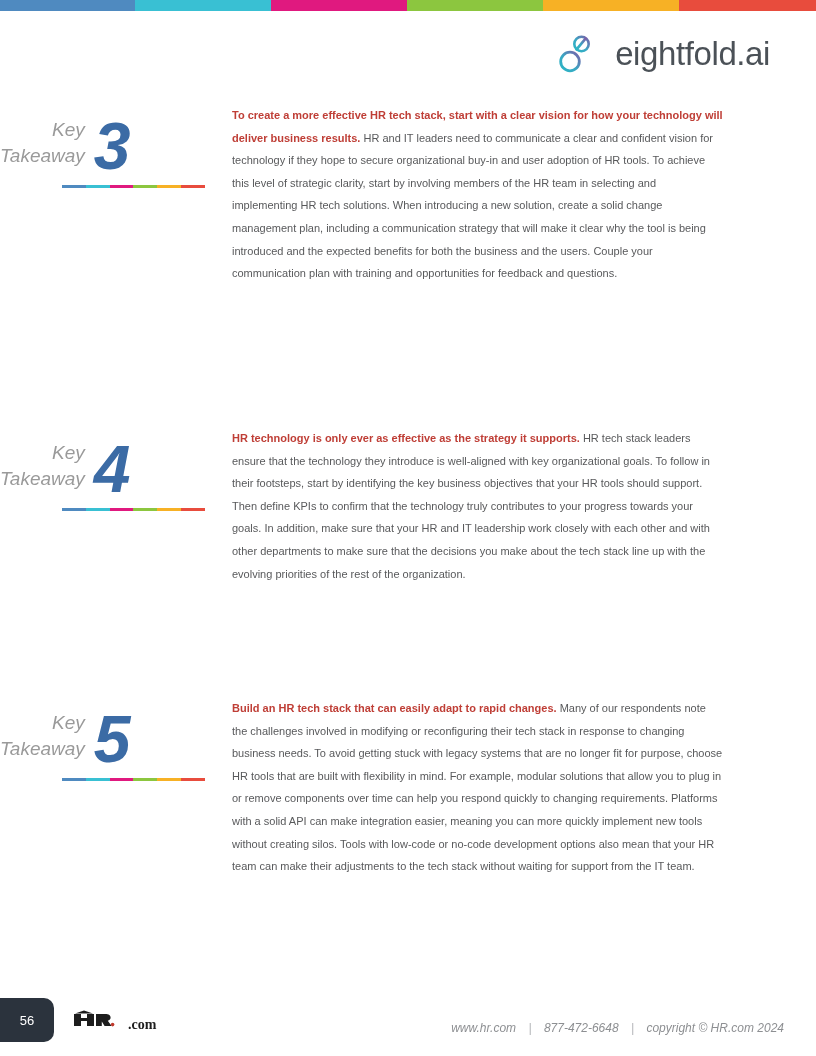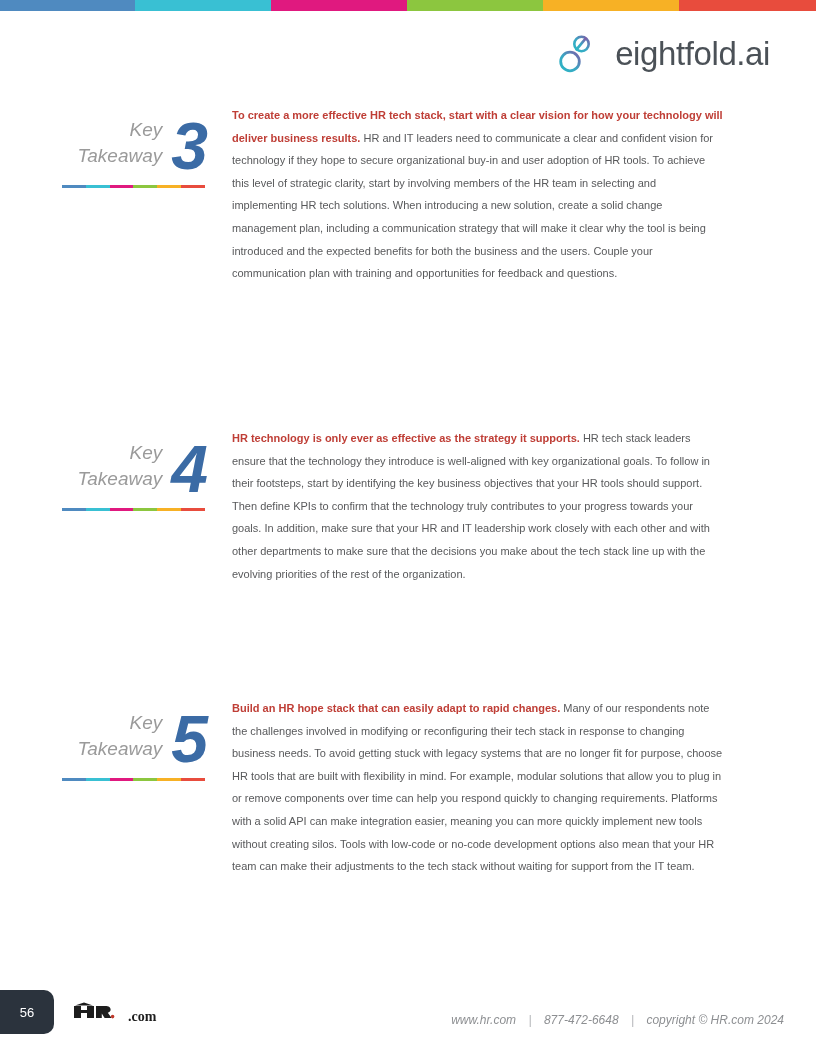--- a/index.html
+++ b/index.html
@@ -55,21 +55,20 @@
   }
   .tk-left {
     width: 210px;
     flex: 0 0 210px;
     padding-top: 2px;
     box-sizing: border-box;
   }
   .tk-label-row {
     display: flex;
     align-items: flex-end;
-    justify-content: flex-end;
     padding-right: 4px;
     height: 66px;
   }
   .tk-words {
     display: flex;
     flex-direction: column;
     align-items: flex-end;
     font-style: italic;
     color: #9a9a9a;
     font-size: 19px;
@@ -104,21 +103,21 @@
   }
   .tk-head {
     color: #bf3e36;
     font-weight: 700;
   }
 
   
   .footer {
     position: absolute;
     left: 0;
-    bottom: 16px;
+    bottom: 8px;
     width: 816px;
     height: 54px;
   }
   .page-box {
     position: absolute;
     left: 0;
     top: 4px;
     width: 54px;
     height: 44px;
     background: #2b333d;
@@ -252,21 +251,21 @@
     <div class="mini-bar">
       <span style="background:#4f8ac0"></span>
       <span style="background:#39c0d3"></span>
       <span style="background:#e0197f"></span>
       <span style="background:#8cc63f"></span>
       <span style="background:#f7b125"></span>
       <span style="background:#e84c3d"></span>
     </div>
   </div>
   <div class="tk-body">
-    <span class="tk-head">Build an HR hope stack that can easily adapt to rapid changes.</span>
+    <span class="tk-head">Build an HR tech stack that can easily adapt to rapid changes.</span>
     <span>Many of our respondents note the challenges involved in modifying or reconfiguring their tech stack in response to changing business needs. To avoid getting stuck with legacy systems that are no longer fit for purpose, choose HR tools that are built with flexibility in mind. For example, modular solutions that allow you to plug in or remove components over time can help you respond quickly to changing requirements. Platforms with a solid API can make integration easier, meaning you can more quickly implement new tools without creating silos. Tools with low-code or no-code development options also mean that your HR team can make their adjustments to the tech stack without waiting for support from the IT team.</span>
   </div>
 </div>
 
 <div class="footer">
   <div class="page-box">56</div>
 
   <div class="hr-logo">
     <svg width="46" height="20" viewBox="0 0 46 20">
       <path d="M2 17 L2 5 L9 5 L9 9 L15 9 L15 5 L22 5 L22 17 L15 17 L15 12 L9 12 L9 17 Z" fill="#1d1d1d"></path>

